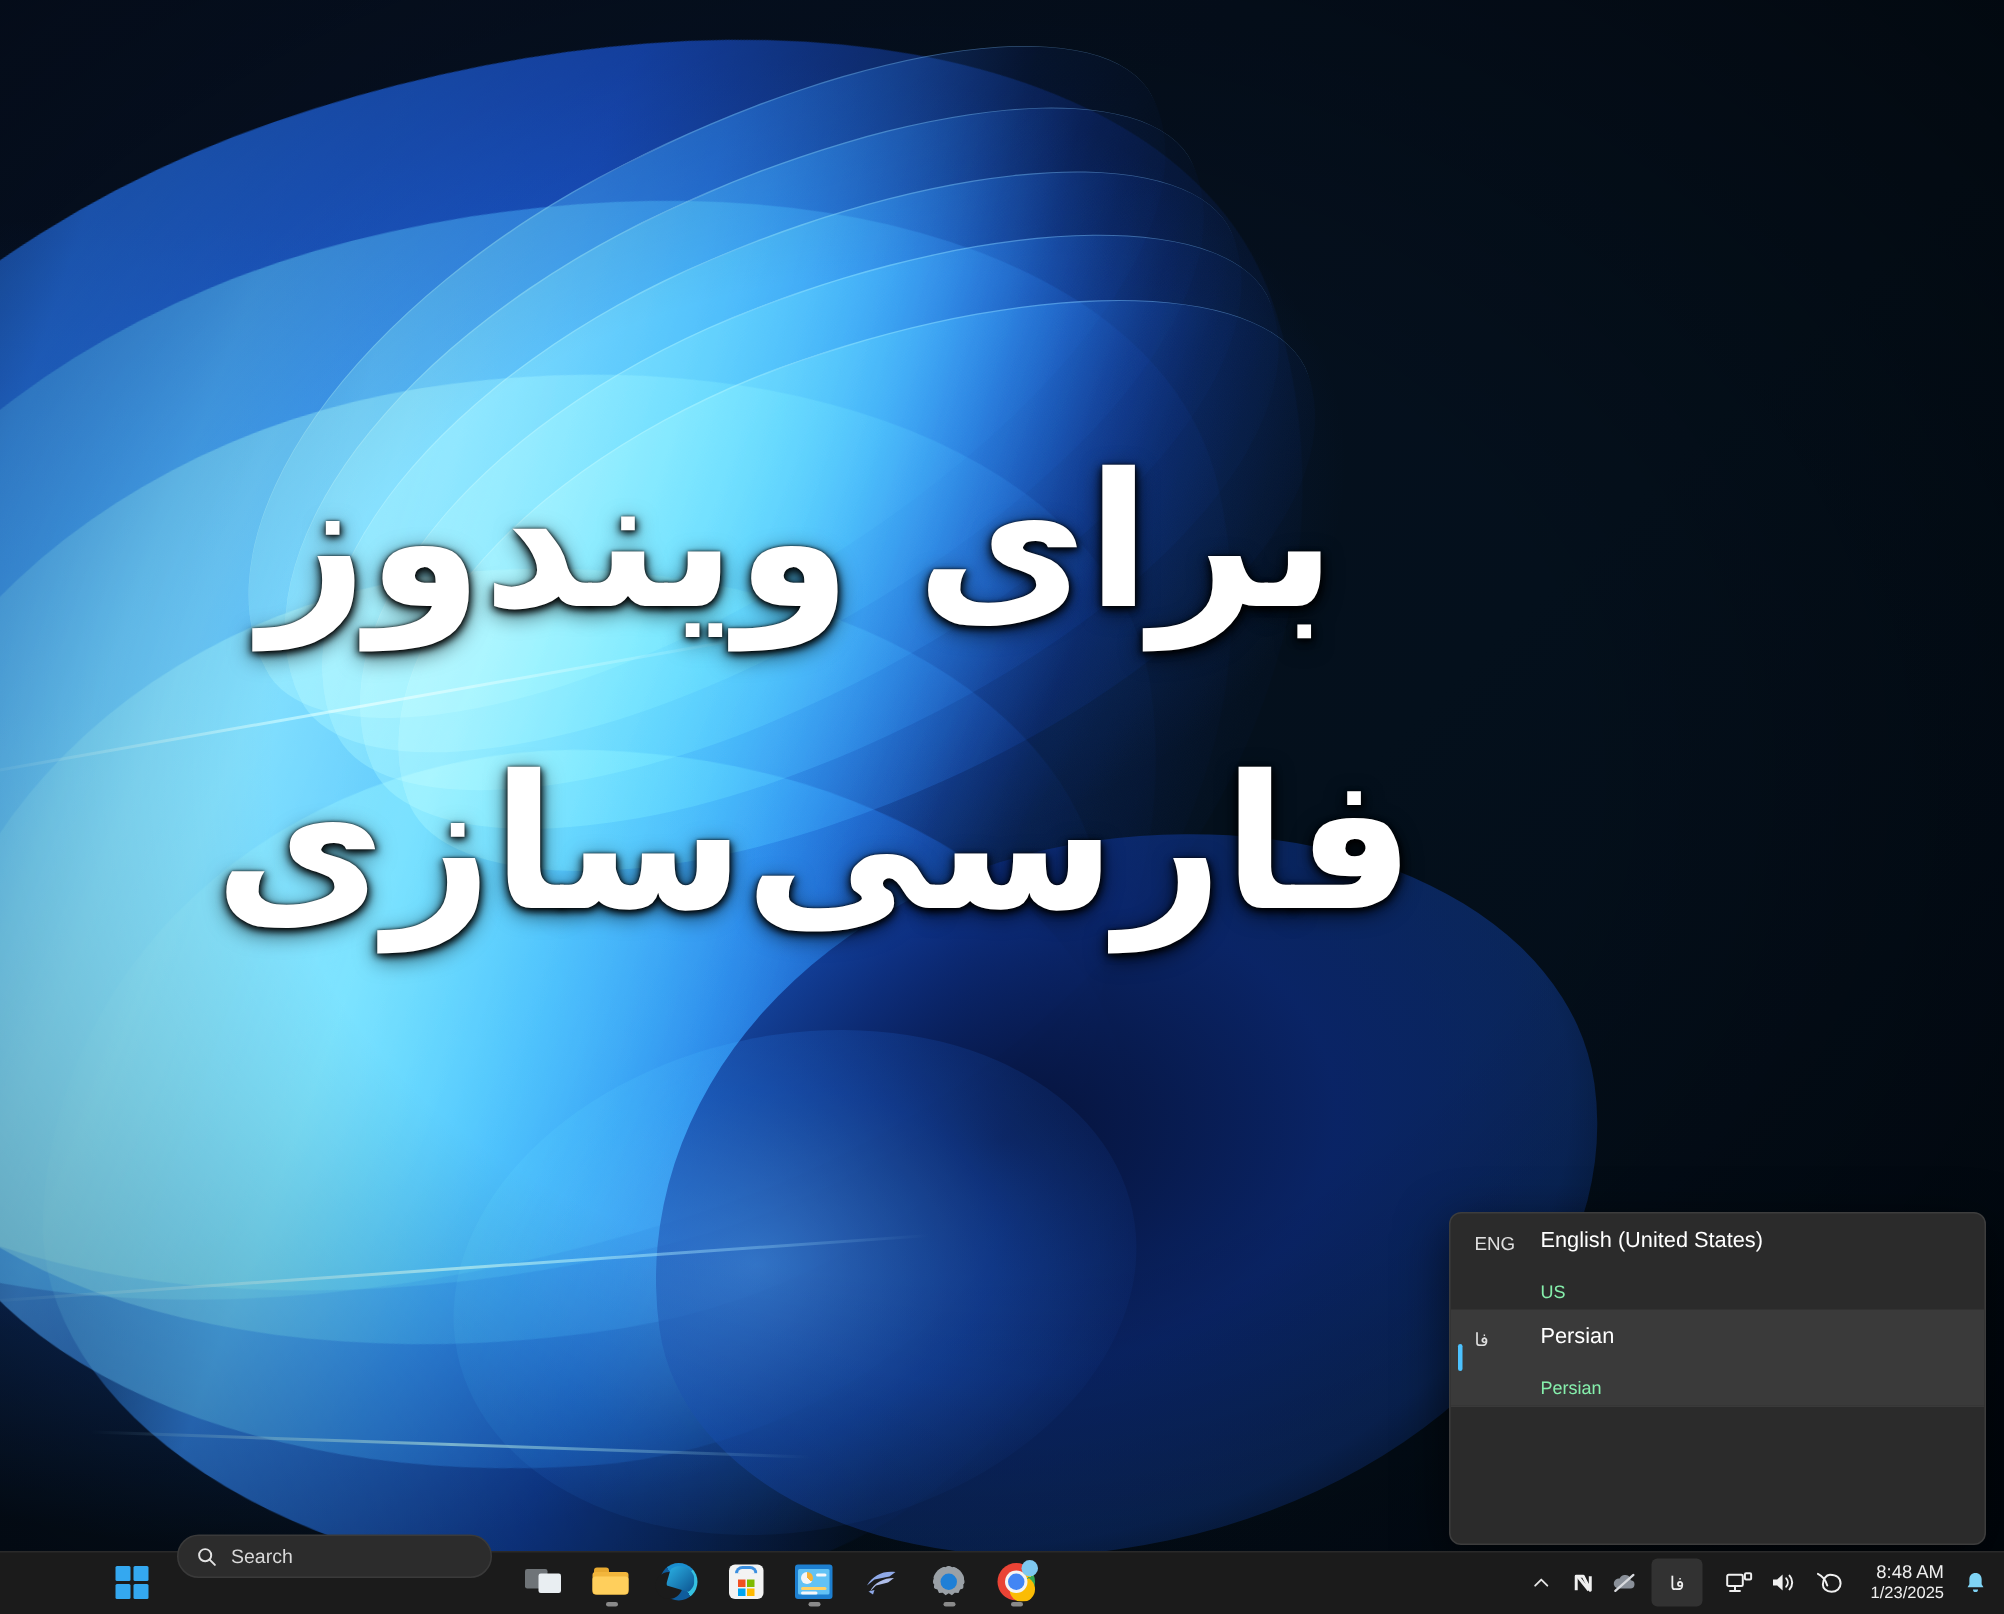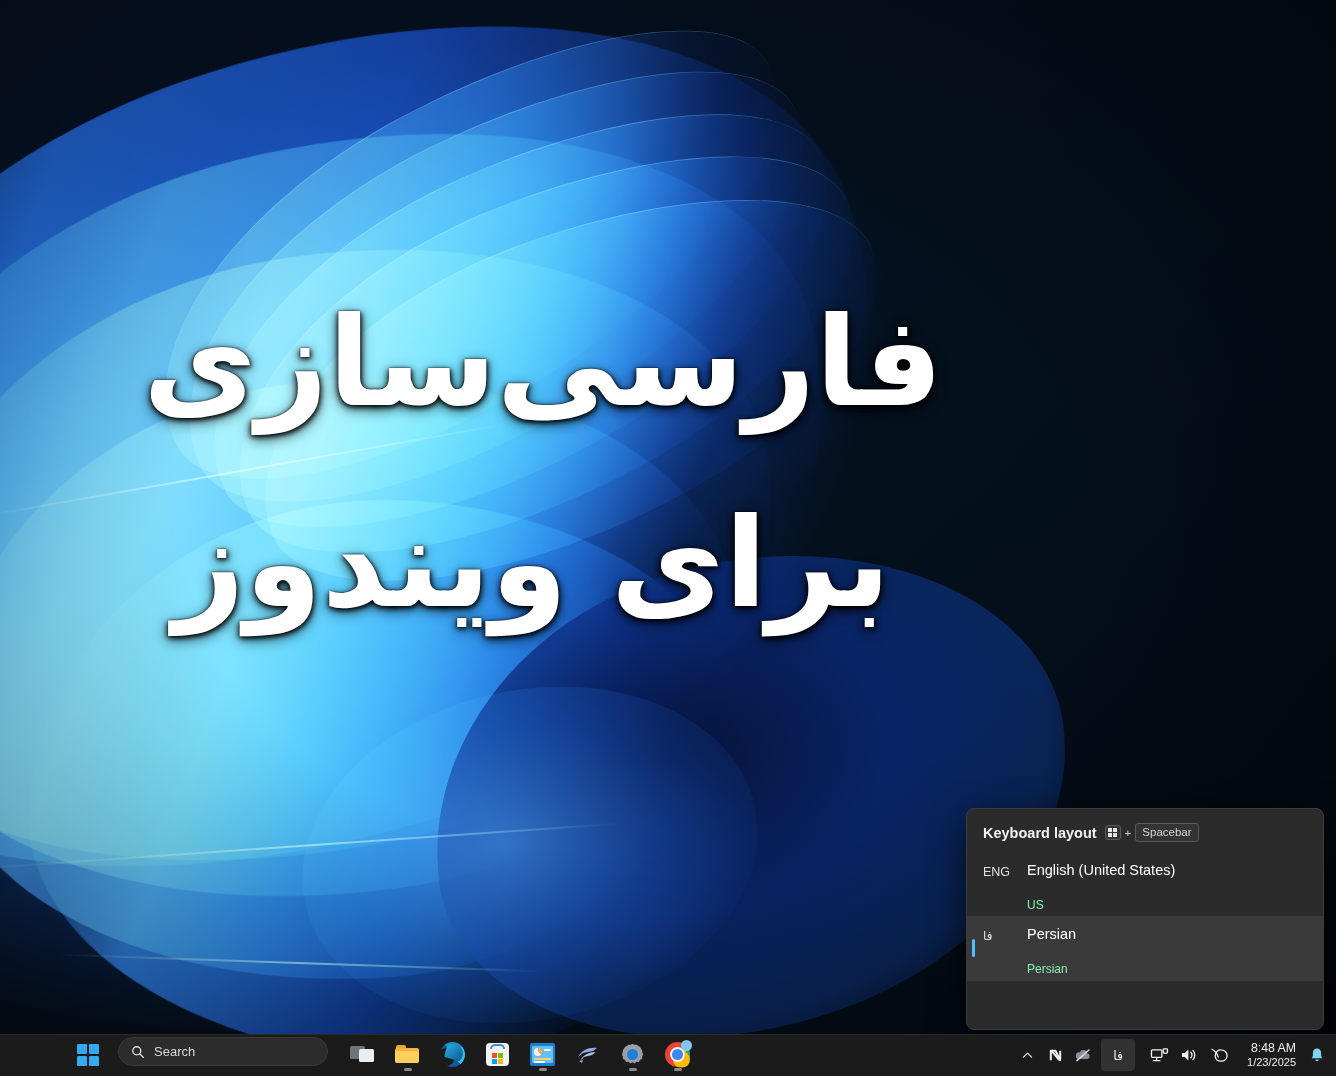--- a/index.html
+++ b/index.html
@@ -163,21 +163,21 @@
     border-top:1px solid #2a2a2a;
   }
   .start-btn {
     position:absolute; left:74px; bottom:8px;
     width:28px; height:26px; display:flex; align-items:center; justify-content:center;
   }
   .win-logo { display:grid; grid-template-columns:10px 10px; grid-template-rows:10px 10px; gap:2.5px; }
   .win-logo i { display:block; background:#34a8f0; border-radius:1px; }
 
   .search-box {
-    position:absolute; left:118px; bottom:10px;
+    position:absolute; left:118px; bottom:24px;
     width:210px; height:29px; border-radius:15px;
     background:#2c2c2c; border:1px solid #3a3a3a;
     display:flex; align-items:center; gap:9px; padding:0 12px;
   }
   .search-ph { font-size:13px; color:#d9d9d9; }
 
   .tb-apps { position:absolute; left:340px; bottom:3px; display:flex; align-items:flex-end; gap:0; }
   .tb-app {
     width:45px; height:38px; position:relative;
     display:flex; align-items:center; justify-content:center;
@@ -269,40 +269,25 @@
     <div class="sheet sh5"></div>
     <div class="core"></div>
     <div class="corehi"></div>
     <div class="glowline gl1"></div>
     <div class="glowline gl2"></div>
     <div class="glowline gl3"></div>
     <div class="vign"></div>
   </div>
 
   <div id="headline">
+    <span class="hl hl2">برای ویندوز</span>
     <span class="hl">فارسی‌سازی</span>
-    <span class="hl hl2">برای ویندوز</span>
   </div>
 
   <div id="kbflyout">
-    <div class="kb-head">
-      <span class="kb-title">Keyboard layout</span>
-      <span class="kb-shortcut">
-        <span class="winkey-box">
-          <span class="winkey-glyph">
-              <i></i>
-              <i></i>
-              <i></i>
-              <i></i>
-            </span>
-        </span>
-        <span class="plus">+</span>
-        <span class="spacebar-box">Spacebar</span>
-      </span>
-    </div>
 
     <div class="kb-item">
       <span class="kb-abbr">ENG</span>
       <span class="kb-texts">
         <span class="kb-name">English (United States)</span>
         <span class="kb-sub">US</span>
       </span>
     </div>
 
     <div class="kb-item selected">

